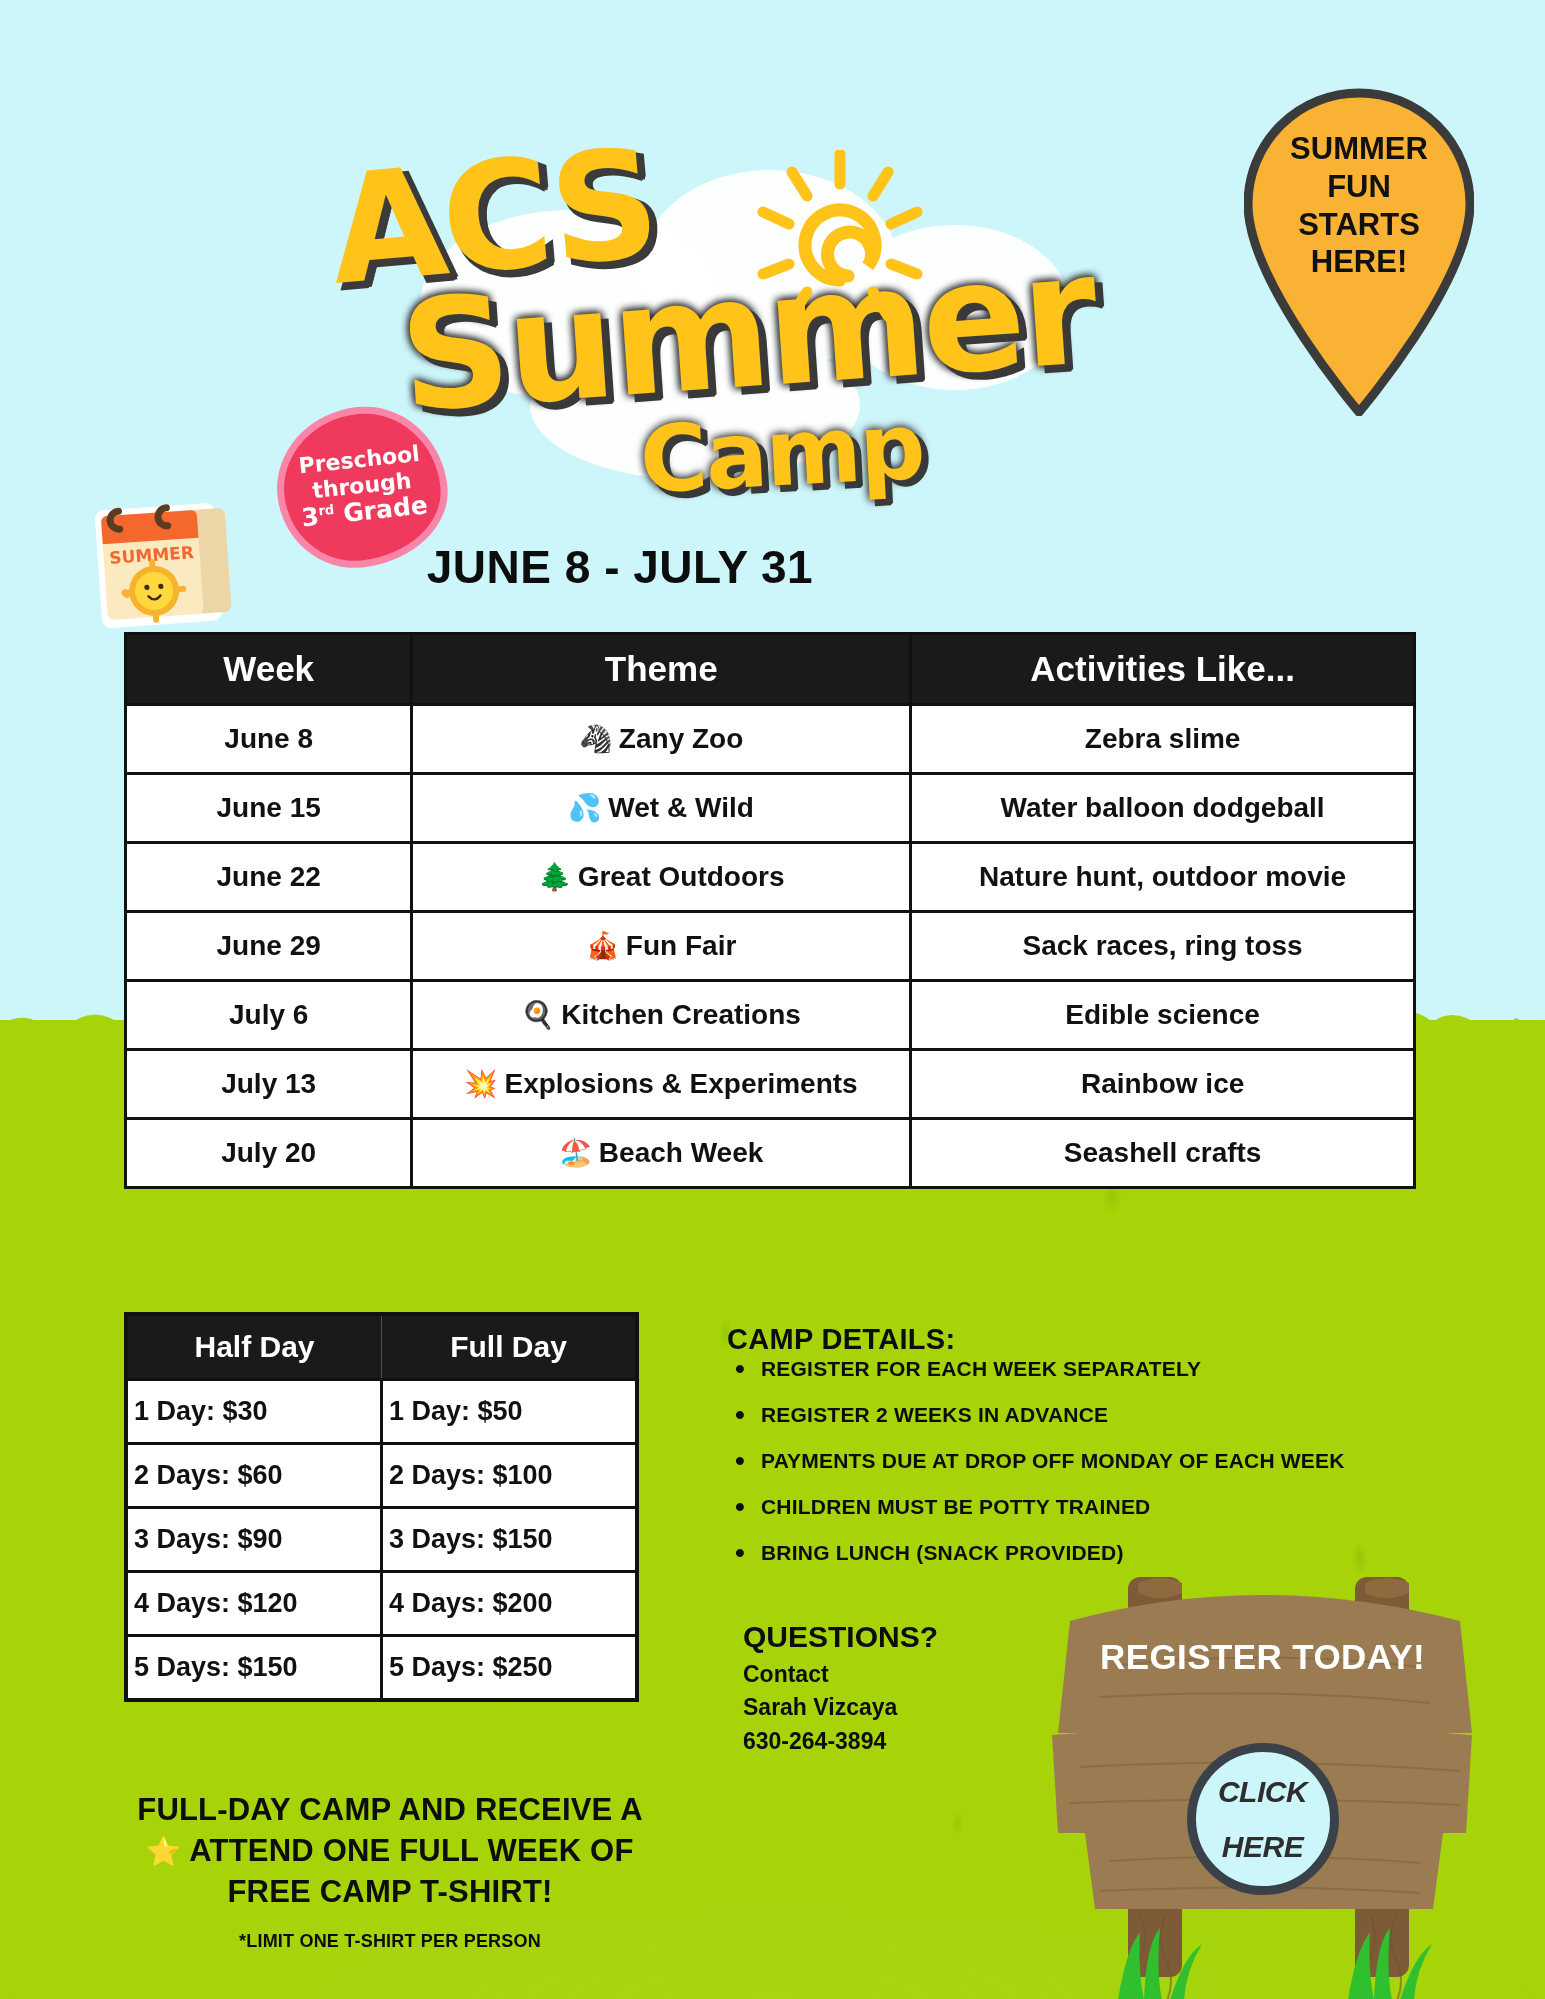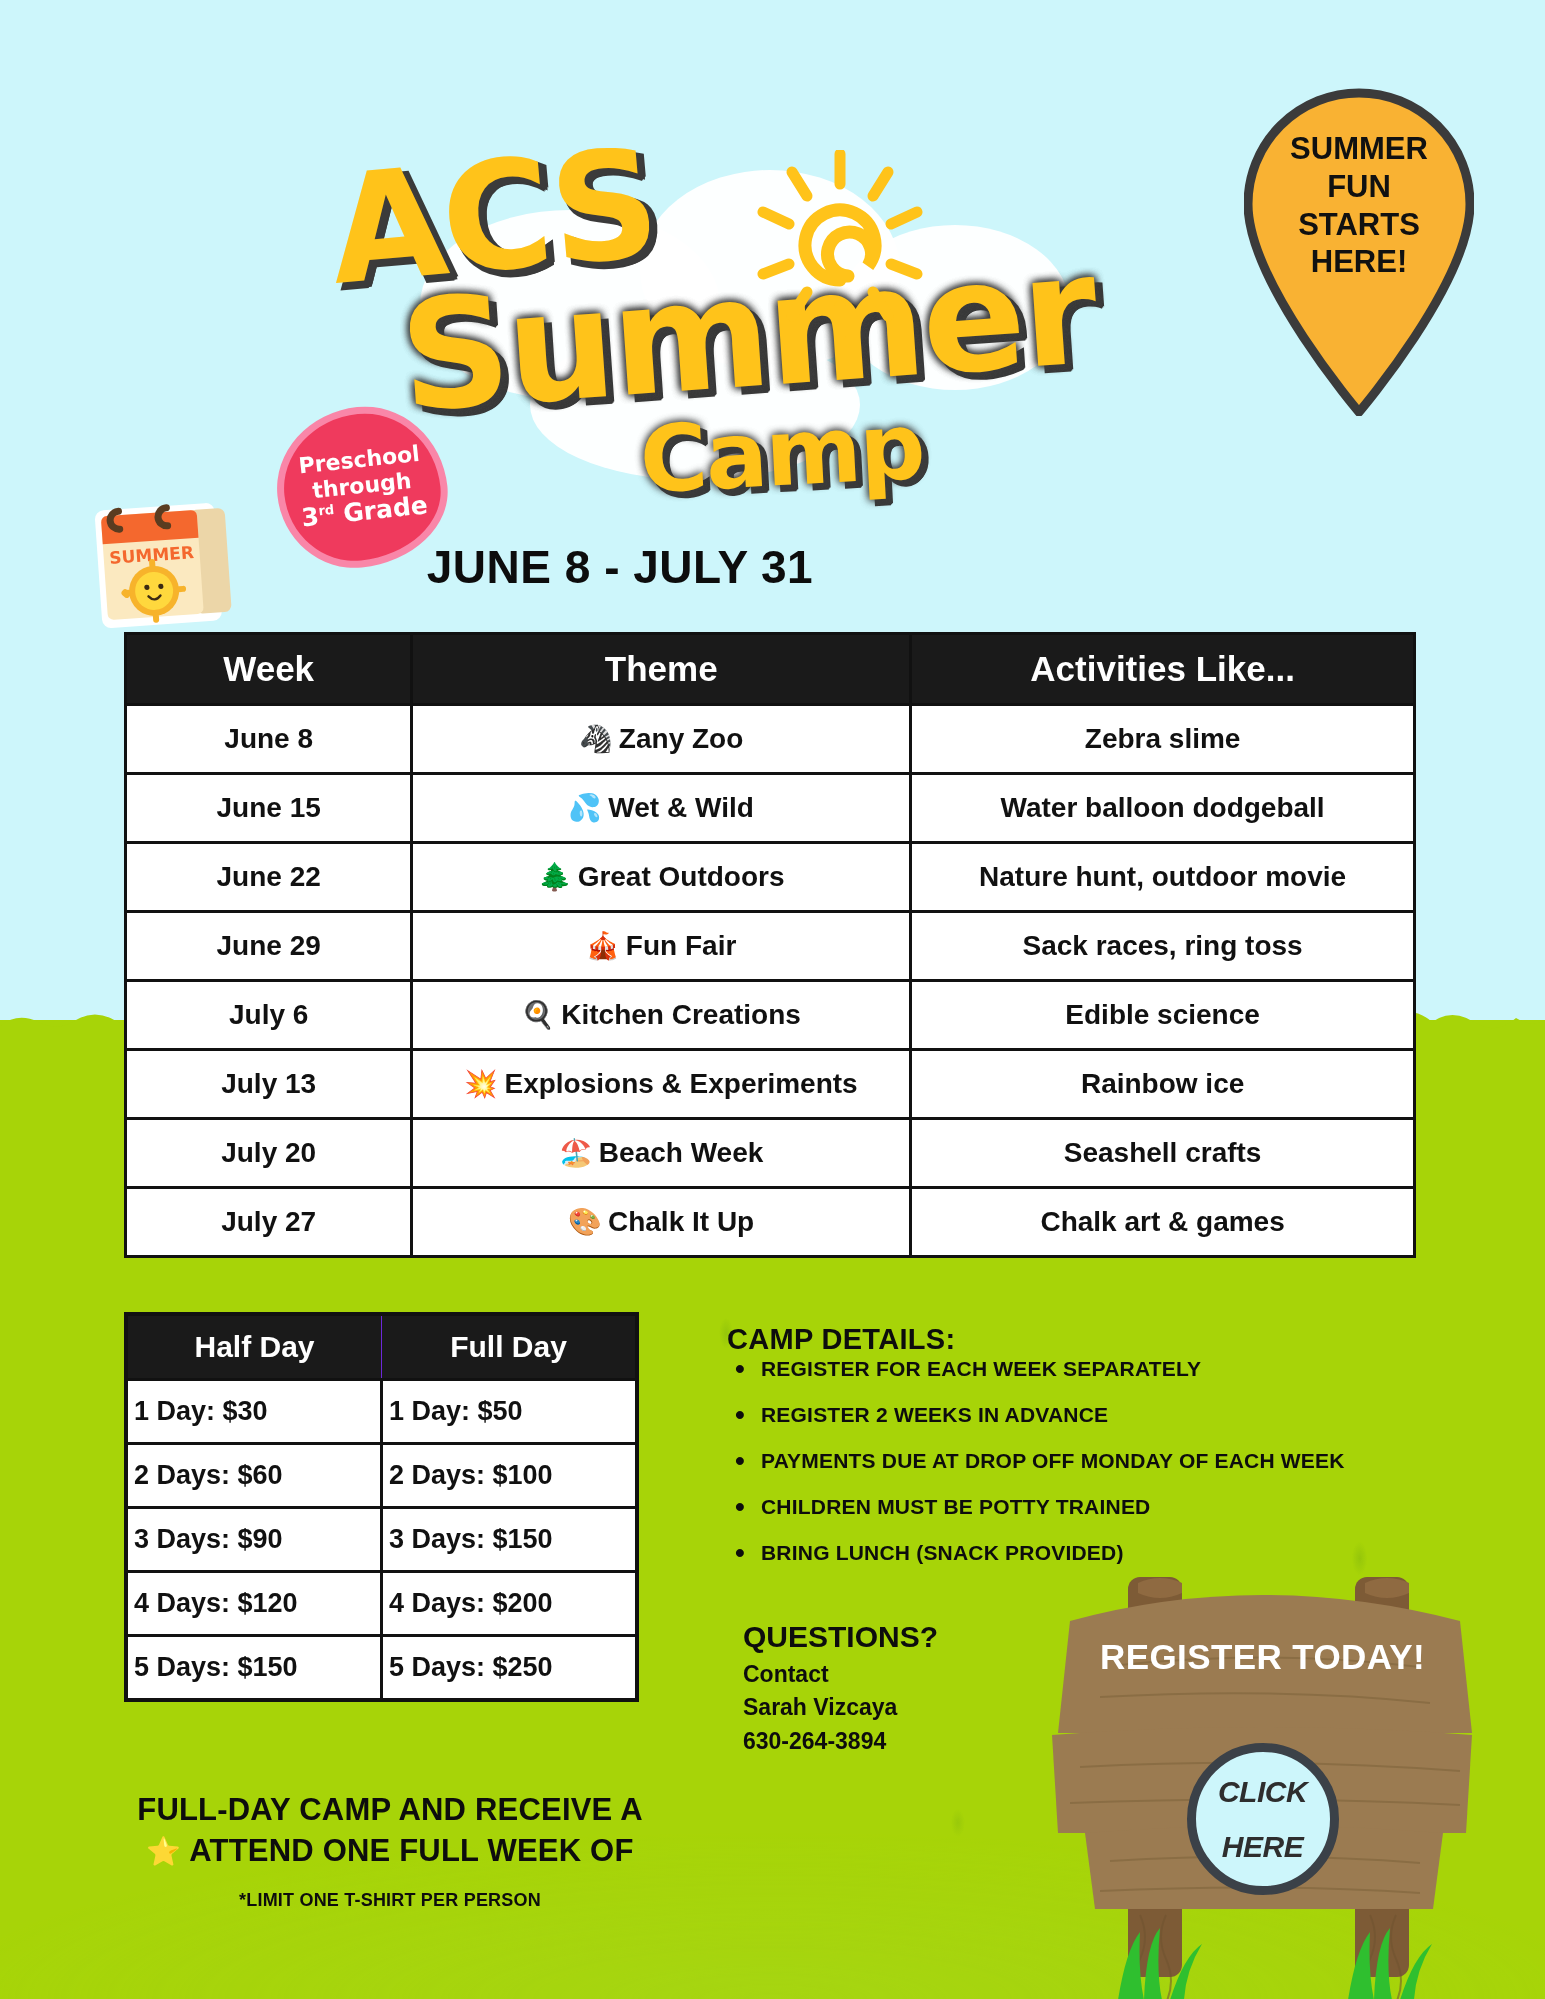--- a/index.html
+++ b/index.html
@@ -338,25 +338,20 @@
       </tr>
       <tr>
         <td>July 13</td>
         <td><span class="emoji">💥</span><span>Explosions &amp; Experiments</span></td>
         <td>Rainbow ice</td>
       </tr>
       <tr>
         <td>July 20</td>
         <td><span class="emoji">🏖️</span><span>Beach Week</span></td>
         <td>Seashell crafts</td>
-      </tr>
-      <tr>
-        <td>July 27</td>
-        <td><span class="emoji">🎨</span><span>Chalk It Up</span></td>
-        <td>Chalk art &amp; games</td>
       </tr>
     </tbody>
 </table>
 
 <table id="pricing">
   <colgroup>
       <col>
       <col>
     </colgroup>
   <thead>
@@ -445,14 +440,15 @@
     <span>HERE</span>
   </div>
 </div>
 
 <div id="promo">
   <div class="big">FULL-DAY CAMP AND RECEIVE A</div>
   <div class="big">
     <span class="star">⭐</span>
     <span>ATTEND ONE FULL WEEK OF</span>
   </div>
+  <div class="big">FREE CAMP T-SHIRT!</div>
   <div class="small">*LIMIT ONE T-SHIRT PER PERSON</div>
 </div>
 
 </body></html>

